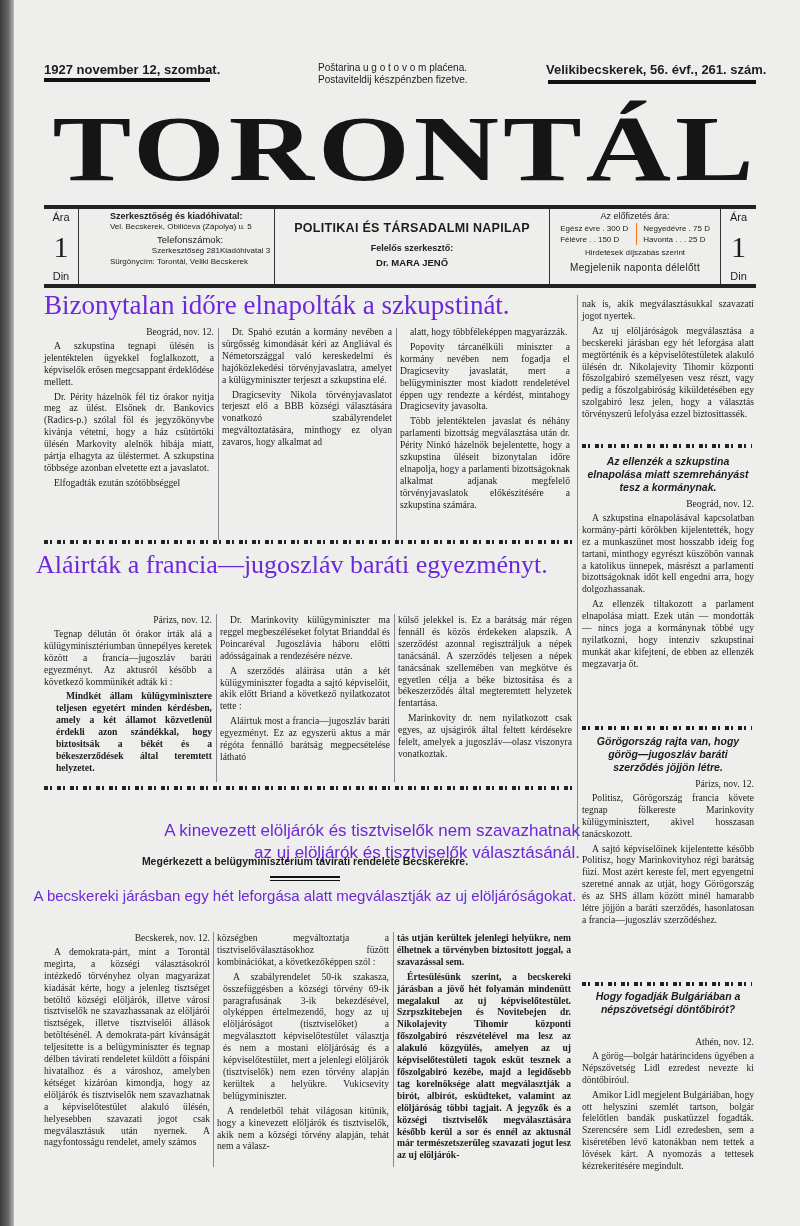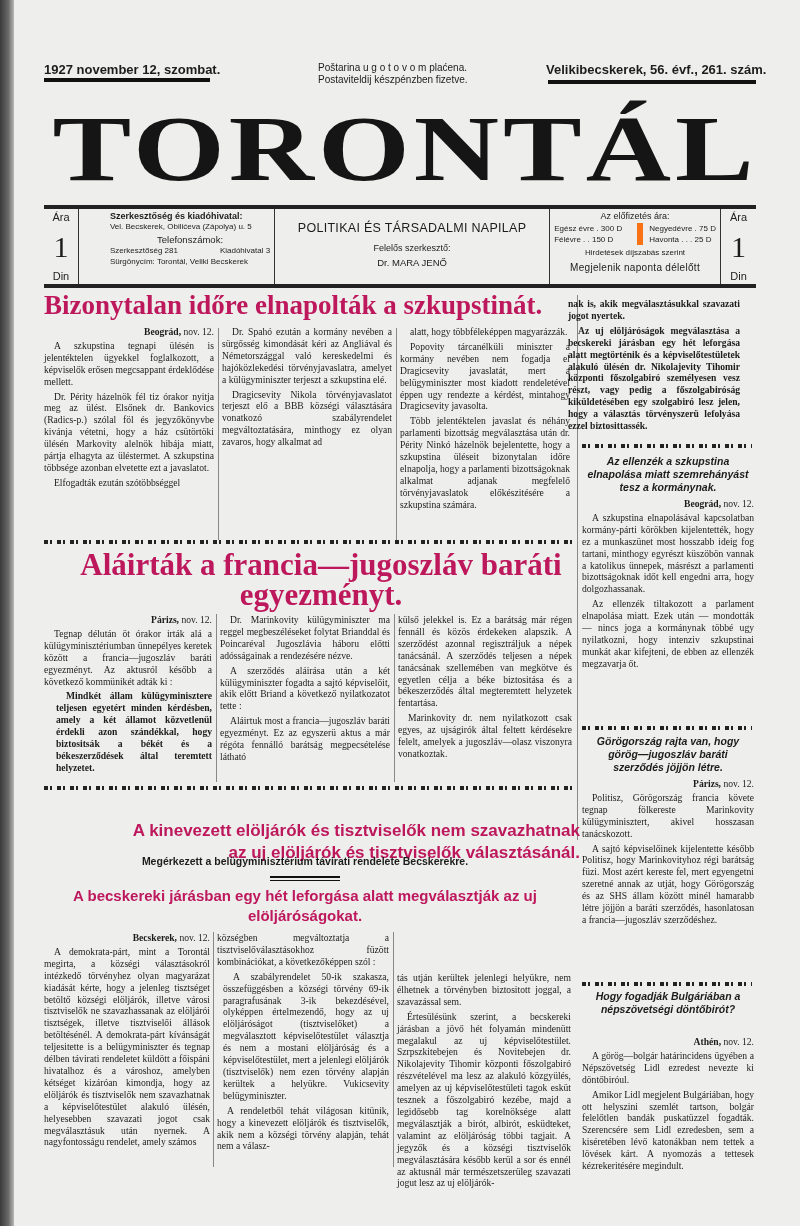--- a/index.html
+++ b/index.html
@@ -10,24 +10,24 @@
   .rule { position: absolute; background: #111; }
   .mast { position: absolute; left: 70px; top: 95px; width: 670px; height: 110px; display: flex; align-items: center; justify-content: center; font-family: "Liberation Serif", serif; font-weight: bold; font-size: 118px; letter-spacing: 4px; color: #151515; transform: scaleY(0.78); }
   .infobar { position: absolute; left: 44px; top: 205px; width: 712px; height: 75px; border-top: 4px solid #222; border-bottom: 4px solid #222; display: flex; font-family: "Liberation Sans", sans-serif; }
   .infobar .cell { border-right: 1px solid #333; padding: 2px 4px; box-sizing: border-box; }
   .price { width: 36px; text-align: center; font-size: 11px; display:flex; flex-direction:column; align-items:center; justify-content:space-between; }
   .price .big { font-size: 30px; font-family: "Liberation Serif", serif; line-height: 28px; }
   .small { font-size: 8px; line-height: 11px; }
   .col { position: absolute; font-size: 9.6px; line-height: 11.9px; text-align: justify; }
   .col p { margin: 0 0 3px 0; text-indent: 10px; }
   .dateline { text-align: right; margin-bottom: 2px; }
-  .dateline b { font-weight: bold; }
+  .dateline b { font-weight: normal; }
   .vsep { position: absolute; width: 1px; background: #888; }
   .dotrule { position: absolute; height: 4px; background: repeating-linear-gradient(90deg,#222 0 4px,#eeeeec 4px 6px,#222 6px 8px,#eeeeec 8px 13px); }
-  .head1 { position: absolute; font-family: "Liberation Sans", sans-serif; font-weight: bold; color: #be185d; }
+  .head1 { position: absolute; font-family: "Liberation Sans", sans-serif; font-weight: normal; color: #6d28d9; }
   .subital { font-family: "Liberation Sans", sans-serif; font-weight: bold; font-style: italic; font-size: 10.5px; text-align: center; line-height: 13px; }
   .boldp { font-weight: bold; }
 </style>
 </head>
 <body>
 
 <div class="lstrip"></div>
 
 <div class="abs toprow" style="left:44px;top:62px;">1927 november 12, szombat.</div>
 <div class="rule" style="left:44px;top:78px;width:166px;height:4px;"></div>
@@ -43,35 +43,35 @@
 <div class="infobar">
   <div class="cell price">
     <span>Ára</span>
     <span class="big">1</span>
     <span>Din</span>
   </div>
   <div class="cell" style="width:176px;margin-left:27px;">
     <div style="font-size:9px;font-weight:bold;">Szerkesztőség és kiadóhivatal:</div>
     <div class="small">Vel. Becskerek, Obilićeva (Zápolya) u. 5</div>
     <div style="font-size:9.5px;text-align:center;margin-top:2px;">Telefonszámok:</div>
-    <div class="small" style="display:flex;justify-content:space-between;">
+    <div class="small" style="display:flex;justify-content:flex-end;">
       <span>Szerkesztőség 281</span>
       <span>Kiadóhivatal 3</span>
     </div>
     <div class="small">Sürgönycím: Torontál, Veliki Becskerek</div>
   </div>
-  <div class="cell" style="width:286px;text-align:center;">
+  <div class="cell" style="width:286px;text-align:center;font-weight:bold;">
     <div style="font-size:12.5px;margin-top:10px;letter-spacing:0.3px;">POLITIKAI ÉS TÁRSADALMI NAPILAP</div>
     <div style="font-size:9px;margin-top:8px;">Felelős szerkesztő:</div>
     <div style="font-size:9.5px;margin-top:4px;">Dr. MARA JENŐ</div>
   </div>
   <div class="cell" style="width:178px;text-align:center;">
     <div style="font-size:9px;">Az előfizetés ára:</div>
     <div class="small" style="display:flex;justify-content:center;gap:6px;margin-top:2px;">
-      <div style="text-align:left;border-right:6px solid #f97316;padding-right:15px;">
+      <div style="text-align:left;border-right:1px solid #f97316;padding-right:8px;">
         <div>Egész évre . 300 D</div>
         <div>Félévre . . 150 D</div>
       </div>
       <div style="text-align:left;">
         <div>Negyedévre . 75 D</div>
         <div>Havonta . . . 25 D</div>
       </div>
     </div>
     <div class="small" style="margin-top:2px;">Hirdetések díjszabás szerint</div>
     <div style="font-size:10px;margin-top:4px;letter-spacing:0.3px;">Megjelenik naponta délelőtt</div>
@@ -99,21 +99,21 @@
 <div class="vsep" style="left:396px;top:328px;height:212px;"></div>
 <div class="col" style="left:400px;top:326px;width:170px;">
   <p>alatt, hogy többféleképpen magyarázzák.</p>
   <p>Popovity tárcanélküli miniszter a kormány nevében nem fogadja el Dragicsevity javaslatát, mert a belügyminiszter most kiadott rendeletével éppen ugy rendezte a kérdést, mintahogy Dragicsevity javasolta.</p>
   <p>Több jelentéktelen javaslat és néhány parlamenti bizottság megválasztása után dr. Périty Ninkó házelnök bejelentette, hogy a szkupstina üléseit bizonytalan időre elnapolja, hogy a parlamenti bizottságoknak alkalmat adjanak megfelelő törvényjavaslatok előkészitésére a szkupstina számára.</p>
 </div>
 <div class="vsep" style="left:577px;top:295px;height:545px;"></div>
 
 <div class="dotrule" style="left:44px;top:540px;width:530px;"></div>
 
-<div class="col" style="left:568px;top:298px;width:172px;font-weight:bold;">
+<div class="col" style="left:582px;top:298px;width:172px;">
   <p style="text-indent:0">nak is, akik megválasztásukkal szavazati jogot nyertek.</p>
   <p>Az uj elöljáróságok megválasztása a becskereki járásban egy hét leforgása alatt megtörténik és a képviselőtestületek alakuló ülésén dr. Nikolajevity Tihomir központi főszolgabiró személyesen vesz részt, vagy pedig a főszolgabiróság kiküldetésében egy szolgabiró lesz jelen, hogy a választás törvényszerü lefolyása ezzel biztosittassék.</p>
 </div>
 <div class="dotrule" style="left:582px;top:444px;width:170px;"></div>
 <div class="col" style="left:582px;top:455px;width:172px;">
   <div class="subital">Az ellenzék a szkupstina elnapolása miatt szemrehányást tesz a kormánynak.</div>
   <div class="dateline" style="margin-top:4px;"><b>Beográd,</b> <span>nov. 12.</span></div>
   <p>A szkupstina elnapolásával kapcsolatban kormány-párti körökben kijelentették, hogy ez a munkaszünet most hosszabb ideig fog tartani, minthogy egyrészt küszöbön vannak a katolikus ünnepek, másrészt a parlamenti bizottságoknak időt kell engedni arra, hogy dolgozhassanak.</p>
   <p>Az ellenzék tiltakozott a parlament elnapolása miatt. Ezek után — mondották — nincs joga a kormánynak többé ugy nyilatkozni, hogy intenziv szkupstinai munkát akar kifejteni, de ebben az ellenzék megzavarja őt.</p>
 </div>
@@ -125,21 +125,21 @@
   <p>A sajtó képviselőinek kijelentette később Politisz, hogy Marinkovityhoz régi barátság füzi. Most azért kereste fel, mert egyengetni szeretné annak az utját, hogy Görögország és az SHS állam között minél hamarabb létre jöjjön a baráti szerződés, hasonlatosan a francia—jugoszláv szerződéshez.</p>
 </div>
 <div class="dotrule" style="left:582px;top:982px;width:170px;"></div>
 <div class="col" style="left:582px;top:990px;width:172px;">
   <div class="subital">Hogy fogadják Bulgáriában a népszövetségi döntőbirót?</div>
   <div class="dateline" style="margin-top:20px;"><b>Athén,</b> <span>nov. 12.</span></div>
   <p>A görög—bolgár határincidens ügyében a Népszövetség Lidl ezredest nevezte ki döntőbiróul.</p>
   <p>Amikor Lidl megjelent Bulgáriában, hogy ott helyszini szemlét tartson, bolgár felelőtlen bandák puskatüzzel fogadták. Szerencsére sem Lidl ezredesben, sem a kiséretében lévő katonákban nem tettek a lövések kárt. A nyomozás a tettesek kézrekeritésére megindult.</p>
 </div>
 
-<div class="head1" style="left:56px;top:550px;width:530px;font-size:31px;text-align:center;line-height:30px;font-family:'Liberation Serif',serif;">Aláirták a francia—jugoszláv baráti egyezményt.</div>
+<div class="head1" style="left:36px;top:550px;width:530px;font-size:26px;text-align:left;line-height:30px;font-family:'Liberation Serif',serif;">Aláirták a francia—jugoszláv baráti egyezményt.</div>
 
 <div class="col" style="left:44px;top:614px;width:168px;">
   <div class="dateline"><b>Párizs,</b> <span>nov. 12.</span></div>
   <p>Tegnap délután öt órakor irták alá a külügyminisztériumban ünnepélyes keretek között a francia—jugoszláv baráti egyezményt. Az aktusról később a következő kommünikét adták ki :</p>
   <p class="boldp" style="padding-left:12px;">Mindkét állam külügyminisztere teljesen egyetért minden kérdésben, amely a két államot közvetlenül érdekli azon szándékkal, hogy biztositsák a békét és a békeszerződések által teremtett helyzetet.</p>
 </div>
 <div class="vsep" style="left:216px;top:614px;height:168px;"></div>
 <div class="col" style="left:220px;top:614px;width:170px;">
   <p>Dr. Marinkovity külügyminiszter ma reggel megbeszéléseket folytat Brianddal és Poincaréval Jugoszlávia háboru előtti adósságainak a rendezésére nézve.</p>
   <p>A szerződés aláirása után a két külügyminiszter fogadta a sajtó képviselőit, akik előtt Briand a következő nyilatkozatot tette :</p>
@@ -166,16 +166,16 @@
   <div class="dateline"><b>Becskerek,</b> <span>nov. 12.</span></div>
   <p>A demokrata-párt, mint a Torontál megirta, a községi választásokról intézkedő törvényhez olyan magyarázat kiadását kérte, hogy a jelenleg tisztséget betöltő községi elöljárók, illetve városi tisztviselők ne szavazhassanak az elöljárói tisztségek, illetve tisztviselői állások betöltésénél. A demokrata-párt kívánságát teljesitette is a belügyminiszter és tegnap délben távirati rendeletet küldött a főispáni hivatalhoz és a városhoz, amelyben kétséget kizáróan kimondja, hogy az elöljárók és tisztviselők nem szavazhatnak a képviselőtestület alakuló ülésén, helyesebben szavazati jogot csak megválasztásuk után nyernek. A nagyfontosságu rendelet, amely számos</p>
 </div>
 <div class="vsep" style="left:213px;top:932px;height:235px;"></div>
 <div class="col" style="left:217px;top:932px;width:172px;">
   <p style="text-indent:0">községben megváltoztatja a tisztviselőválasztásokhoz füzött kombinációkat, a következőképpen szól :</p>
   <p style="padding-left:6px;">A szabályrendelet 50-ik szakasza, összefüggésben a községi törvény 69-ik paragrafusának 3-ik bekezdésével, olyképpen értelmezendő, hogy az uj elöljáróságot (tisztviselőket) a megválasztott képviselőtestület választja és nem a mostani elöljáróság és a képviselőtestület, mert a jelenlegi elöljárók (tisztviselők) nem ezen törvény alapján kerültek a helyükre. Vukicsevity belügyminiszter.</p>
   <p>A rendeletből tehát világosan kitünik, hogy a kinevezett elöljárók és tisztviselők, akik nem a községi törvény alapján, tehát nem a válasz-</p>
 </div>
 <div class="vsep" style="left:393px;top:932px;height:235px;"></div>
-<div class="col" style="left:397px;top:972px;width:174px;">
+<div class="col" style="left:397px;top:932px;width:174px;font-weight:bold;">
   <p style="text-indent:0">tás utján kerültek jelenlegi helyükre, nem élhetnek a törvényben biztositott joggal, a szavazással sem.</p>
   <p>Értesülésünk szerint, a becskereki járásban a jövő hét folyamán mindenütt megalakul az uj képviselőtestület. Szrpszkitebejen és Novitebejen dr. Nikolajevity Tihomir központi főszolgabiró részvételével ma lesz az alakuló közgyülés, amelyen az uj képviselőtestületi tagok esküt tesznek a főszolgabiró kezébe, majd a legidősebb tag korelnöksége alatt megválasztják a birót, albirót, esküdteket, valamint az elöljáróság többi tagjait. A jegyzők és a községi tisztviselők megválasztására később kerül a sor és ennél az aktusnál már természetszerüleg szavazati jogut lesz az uj elöljárók-</p>
 </div>
 
 </body></html>

